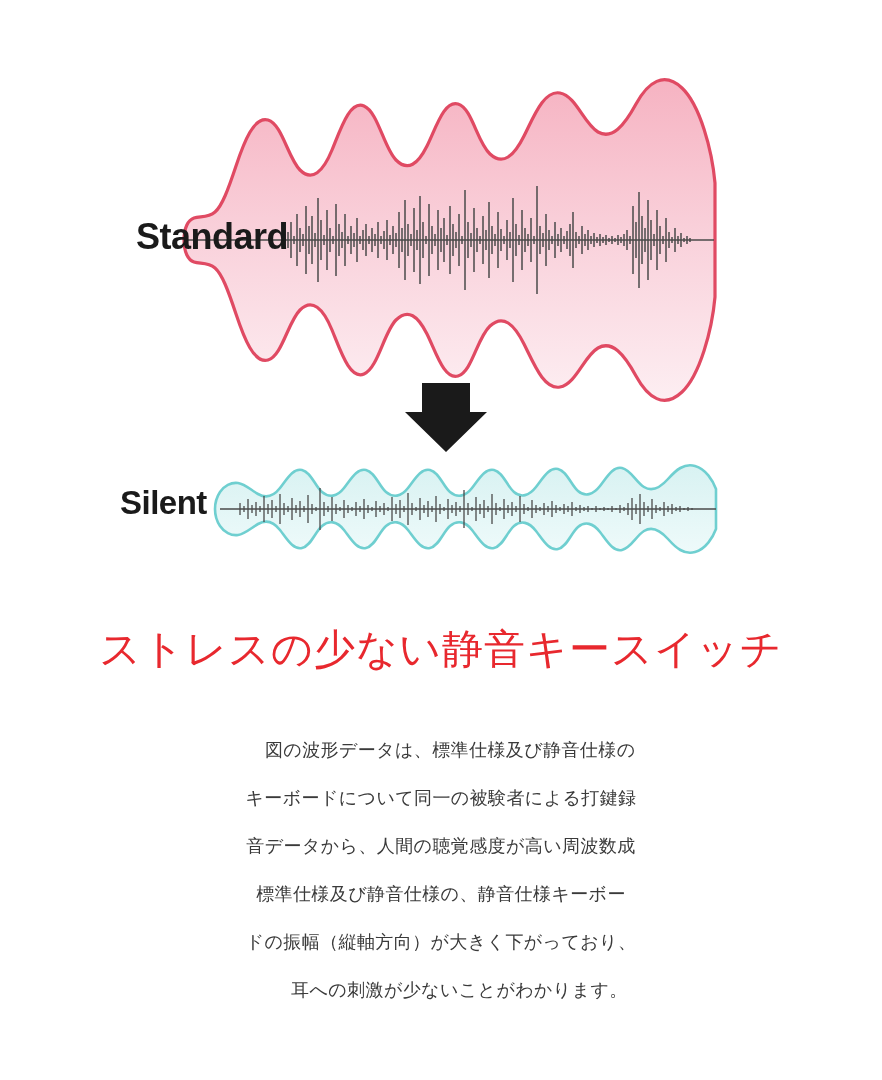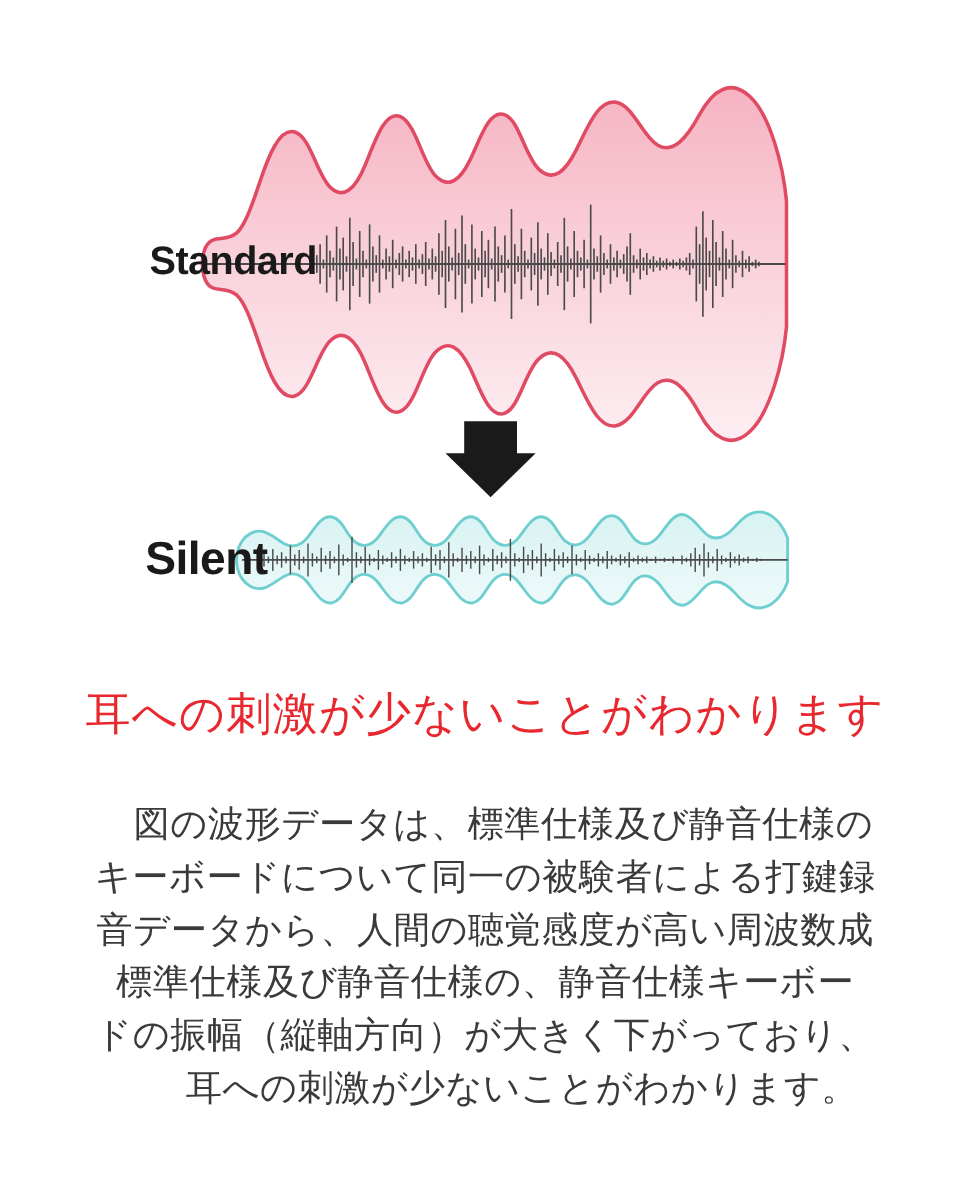--- a/index.html
+++ b/index.html
@@ -38,23 +38,23 @@
     color: #1a1a1a;
     letter-spacing: -0.5px;
     white-space: nowrap;
   }
   .label-standard {
     left: 136px;
     top: 216px;
     font-size: 36px;
   }
   .label-silent {
-    left: 132px;
+    left: 120px;
     top: 484px;
-    font-size: 42px;
+    font-size: 33px;
     text-align: center;
   }
 
   
   .heading {
     position: absolute;
     left: 0;
     top: 622px;
     width: 882px;
     text-align: center;
@@ -67,21 +67,21 @@
   }
 
   
   .body-text {
     position: absolute;
     left: 0;
     top: 726px;
     width: 882px;
     text-align: center;
     font-family: "Liberation Serif", serif;
-    font-size: 33px;
+    font-size: 18px;
     line-height: 48px;
     color: #3a3a3a;
     letter-spacing: 0.4px;
   }
   .body-text p {
     margin: 0;
   }
   .line {
     display: block;
     white-space: pre;
@@ -466,21 +466,21 @@
           <line x1="688" y1="507" x2="688" y2="511"></line>
           <line x1="692" y1="508" x2="692" y2="510"></line>
         </g>
       </g>
     </svg>
 
     <div class="wave-label label-standard">Standard</div>
     <div class="wave-label label-silent">Silent</div>
   </div>
 
-  <h1 class="heading">耳への刺激が少ないことがわかります</h1>
+  <h1 class="heading">ストレスの少ない静音キースイッチ</h1>
 
   <div class="body-text">
     <p>
         <span class="line">　図の波形データは、標準仕様及び静音仕様の</span>
       </p>
     <p>
         <span class="line">キーボードについて同一の被験者による打鍵録</span>
       </p>
     <p>
         <span class="line">音データから、人間の聴覚感度が高い周波数成</span>

